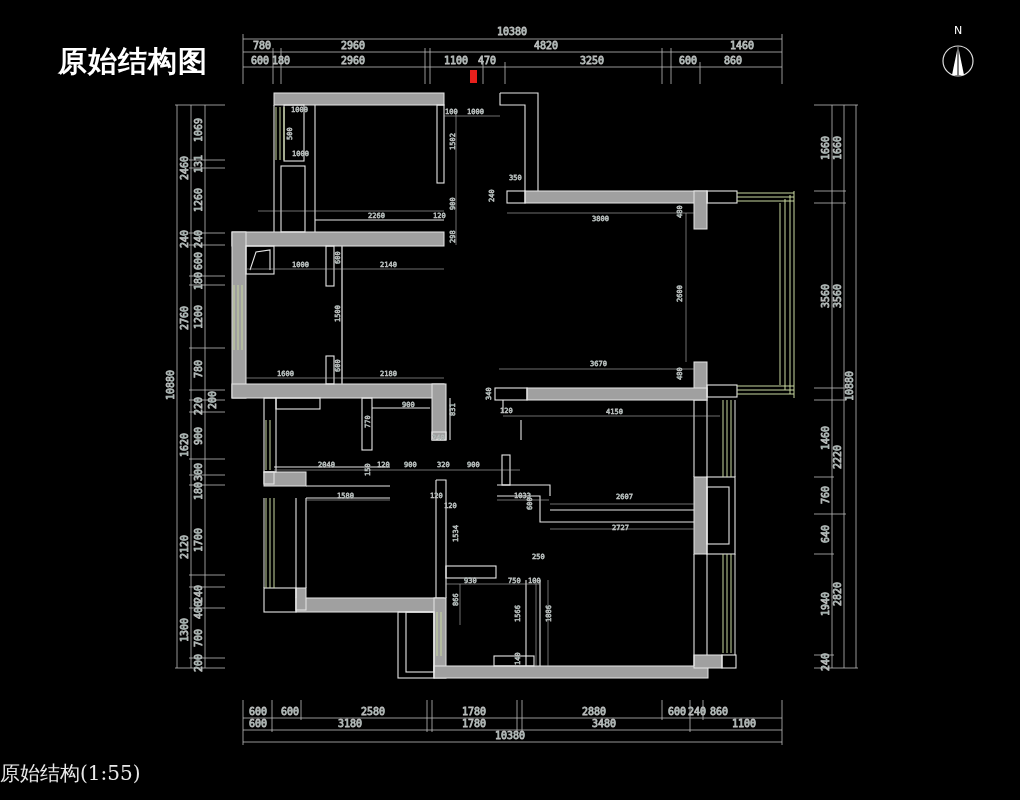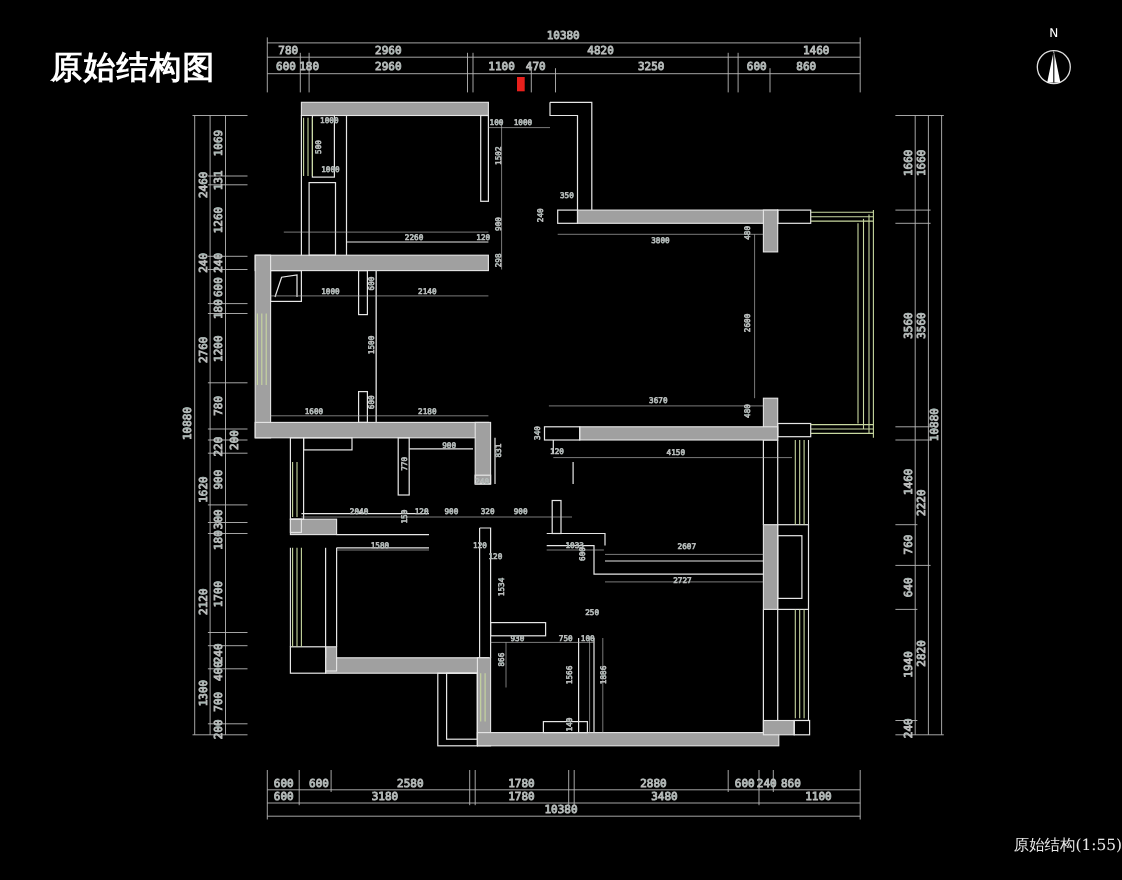--- a/index.html
+++ b/index.html
@@ -1,18 +1,18 @@
 <!DOCTYPE html>
 <html><head>
 <meta charset="utf-8">
 <style>
   html, body { margin:0; padding:0; background:#000; }
   body { width:1020px; height:800px; position:relative; overflow:hidden; font-family:"DejaVu Sans", sans-serif; }
-  .title { position:absolute; left:46px; top:42px; color:#fff; font-size:29px; font-weight:bold; letter-spacing:1px; font-family:"DejaVu Sans", sans-serif; }
-  .caption { position:absolute; left:0; width:1020px; top:760px; text-align:right; color:#e8e8e8; font-size:14px; font-family:"DejaVu Serif", serif; }
+  .title { position:absolute; left:58px; top:42px; color:#fff; font-size:29px; font-weight:bold; letter-spacing:1px; font-family:"DejaVu Sans", sans-serif; }
+  .caption { position:absolute; left:0; width:1020px; top:760px; text-align:left; color:#e8e8e8; font-size:20px; font-family:"DejaVu Serif", serif; }
   .north { position:absolute; left:940px; top:24px; width:36px; height:56px; }
   .north-label { position:absolute; left:0; top:0; width:36px; text-align:center; color:#fff; font-size:11px; }
   svg#plan { position:absolute; left:0; top:0; }
   .dim text { fill:#5fa89a; font-family:"DejaVu Sans Mono", monospace; }
 </style>
 </head>
 <body>
 
 <div class="title">原始结构图</div>
 

